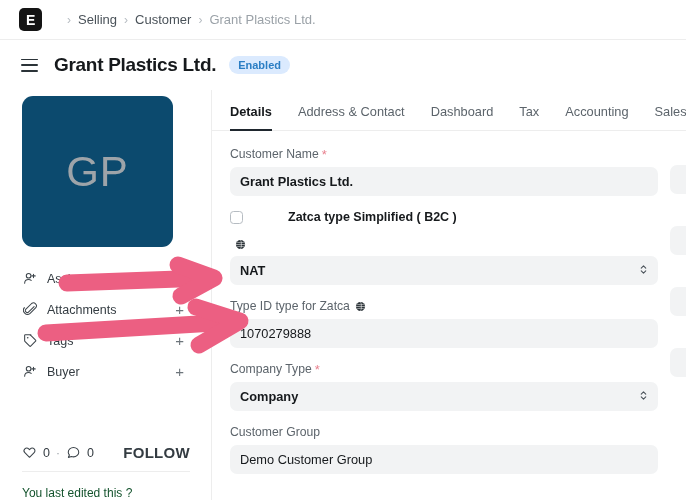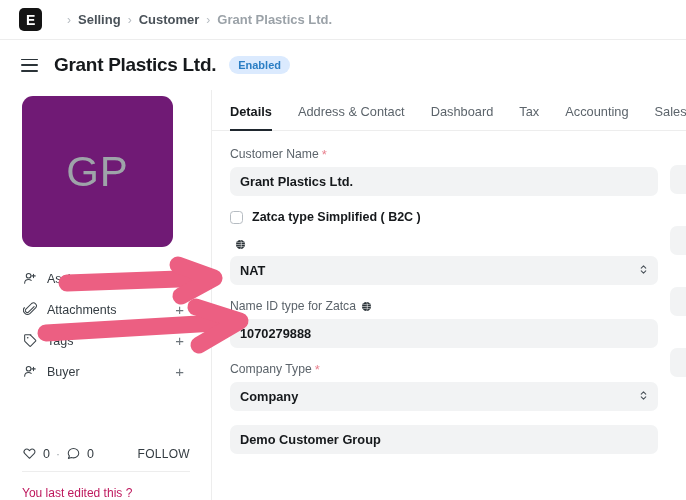--- a/index.html
+++ b/index.html
@@ -19,21 +19,21 @@
     background: #fff; border-bottom: 1px solid #ededed;
     display: flex; align-items: center; padding-left: 19px;
   }
   .logo {
     width: 23px; height: 23px; border-radius: 5px; background: #141414;
     display: flex; align-items: center; justify-content: center;
     flex: 0 0 auto;
   }
   .logo span { color: #fff; font-size: 14px; font-weight: 700; line-height: 1; letter-spacing: -0.5px; }
   .crumbs { display: flex; align-items: center; margin-left: 18px; }
-  .crumb { font-size: 13px; color: #4a5259; white-space: nowrap; font-weight: bold; }
+  .crumb { font-size: 13px; color: #4a5259; white-space: nowrap; }
   .crumb.last { color: #9ba2a8; }
   .sep { color: #b6bcc2; font-size: 12px; margin: 0 7px; }
 
   
   .titlebar {
     position: absolute; top: 40px; left: 0; width: 686px; height: 50px;
     display: flex; align-items: center; padding-left: 21px;
     background: #fff;
   }
   .hamburger { width: 17px; height: 13px; display: flex; flex-direction: column; justify-content: space-between; flex: 0 0 auto; }
@@ -44,45 +44,45 @@
     background: #dbeafe; border-radius: 9px; padding: 3px 9px; line-height: 1.1;
     white-space: nowrap;
   }
 
   
   .sidebar {
     position: absolute; top: 90px; left: 0; width: 212px; height: 410px;
     background: #fff; border-right: 1px solid #ededed; padding: 6px 22px 0 22px;
   }
   .avatar {
-    width: 151px; height: 151px; border-radius: 11px; background: #701a75;
+    width: 151px; height: 151px; border-radius: 11px; background: #0c4a6e;
     display: flex; align-items: center; justify-content: center;
   }
   .avatar span { font-size: 42px; color: #9ea4a9; font-weight: 400; letter-spacing: 1px; }
 
   .side-list { margin-top: 16px; }
   .side-row {
     display: flex; align-items: center; height: 31px; cursor: pointer;
   }
   .side-ico { width: 16px; height: 16px; flex: 0 0 auto; display: flex; align-items: center; justify-content: center; color: #3d454b; }
   .side-label { font-size: 12.5px; color: #343c42; margin-left: 9px; flex: 1 1 auto; white-space: nowrap; }
   .side-plus { font-size: 15px; color: #6d757b; line-height: 1; padding-right: 5px; }
 
   .stats {
     position: absolute; left: 22px; bottom: 39px; width: 168px;
     display: flex; align-items: center;
   }
   .stat { display: flex; align-items: center; color: #3d454b; }
   .stat .num { font-size: 12.5px; margin-left: 6px; color: #343c42; }
   .dot-sep { color: #9ba2a8; margin: 0 6px; font-size: 12px; }
-  .follow { margin-left: auto; font-size: 12px; font-weight: 400; letter-spacing: 0.3px; color: #343c42; cursor: pointer; }
+  .follow { margin-left: auto; font-size: 15px; font-weight: 700; letter-spacing: 0.3px; color: #343c42; cursor: pointer; }
   .divider { position: absolute; left: 22px; bottom: 28px; width: 168px; height: 1px; background: #ededed; }
   .edited-note {
     position: absolute; left: 22px; bottom: 0px; width: 190px;
-    font-size: 12px; color: #be185d; white-space: nowrap; overflow: hidden; margin-top: 35px;
+    font-size: 12px; color: #14532d; white-space: nowrap; overflow: hidden; margin-top: 35px;
   }
 
   
   .main { position: absolute; top: 90px; left: 212px; width: 474px; height: 410px; background: #fff; overflow: hidden; }
   .tabs { display: flex; align-items: flex-end; height: 41px; border-bottom: 1px solid #ededed; padding-left: 18px; }
   .tab {
     font-size: 12.8px; color: #5c646b; padding: 0 0 11px 0; margin-right: 26px;
     white-space: nowrap; cursor: pointer; position: relative;
   }
   .tab.active { color: #16191c; font-weight: 700; }
@@ -93,23 +93,23 @@
   .form { padding: 16px 0 0 18px; position: relative; }
   .field { margin-bottom: 14px; width: 428px; }
   .flabel { font-size: 12.2px; color: #5c646b; margin-bottom: 6px; display: flex; align-items: center; }
   .req { color: #e8828f; margin-left: 3px; font-size: 13px; line-height: 1; }
   .globe { margin-left: 5px; display: inline-flex; }
   .control {
     height: 29px; background: #f2f3f4; border-radius: 7px;
     display: flex; align-items: center; padding: 0 10px;
     font-size: 12.8px; color: #16191c; font-weight: 600;
   }
-  .control.plain { font-weight: 700; }
+  .control.plain { font-weight: 400; }
   .control .chev { margin-left: auto; color: #4a5259; font-size: 11px; line-height: 1; }
-  .checkrow { display: flex; align-items: center; margin-bottom: 15px; }
+  .checkrow { display: flex; align-items: center; margin-bottom: 15px; gap: 36px; }
   .checkbox { width: 13px; height: 13px; border: 1.3px solid #b6bcc2; border-radius: 3.5px; background: #fff; flex: 0 0 auto; }
   .checklabel { font-size: 12.5px; color: #16191c; margin-left: 9px; font-weight: 600; white-space: nowrap; }
 
   
   .right-col { position: absolute; top: 41px; left: 458px; width: 30px; padding-top: 16px; }
   .rc-field { margin-bottom: 14px; }
   .rc-tick { font-size: 12px; color: #5c646b; height: 12px; margin-bottom: 6px; }
   .rc-control { height: 29px; background: #f2f3f4; border-radius: 7px 0 0 7px; width: 30px; }
 
   
@@ -259,21 +259,21 @@
             <svg width="9" height="13" viewBox="0 0 10 16" fill="none" stroke="#4a5259" stroke-width="1.3" stroke-linecap="round" stroke-linejoin="round">
               <path d="M2.2 6.3 5 3.4l2.8 2.9"></path>
                 <path d="M2.2 9.7 5 12.6l2.8-2.9"></path>
             </svg>
           </span>
         </div>
       </div>
 
       <div class="field">
         <div class="flabel">
-          <span>Name ID type for Zatca</span>
+          <span>Type ID type for Zatca</span>
           <span class="globe">
             <svg width="11" height="11" viewBox="0 0 20 20">
               <circle cx="10" cy="10" r="8.2" fill="#2b3338"></circle>
               <path d="M10 1.8c2.2 2.2 2.2 14.2 0 16.4M1.8 10h16.4M3.5 5.5c3.6 1.6 9.4 1.6 13 0M3.5 14.5c3.6-1.6 9.4-1.6 13 0" stroke="#fff" stroke-width="1" fill="none"></path>
             </svg>
           </span>
         </div>
         <div class="control plain">1070279888</div>
       </div>
 
@@ -287,20 +287,23 @@
           <span class="chev">
             <svg width="9" height="13" viewBox="0 0 10 16" fill="none" stroke="#4a5259" stroke-width="1.3" stroke-linecap="round" stroke-linejoin="round">
               <path d="M2.2 6.3 5 3.4l2.8 2.9"></path>
                 <path d="M2.2 9.7 5 12.6l2.8-2.9"></path>
             </svg>
           </span>
         </div>
       </div>
 
       <div class="field">
+        <div class="flabel">
+          <span>Customer Group</span>
+        </div>
         <div class="control plain">Demo Customer Group</div>
       </div>
 
     </div>
 
     <div class="right-col">
       <div class="rc-field">
         <div class="rc-tick"></div>
         <div class="rc-control"></div>
       </div>

